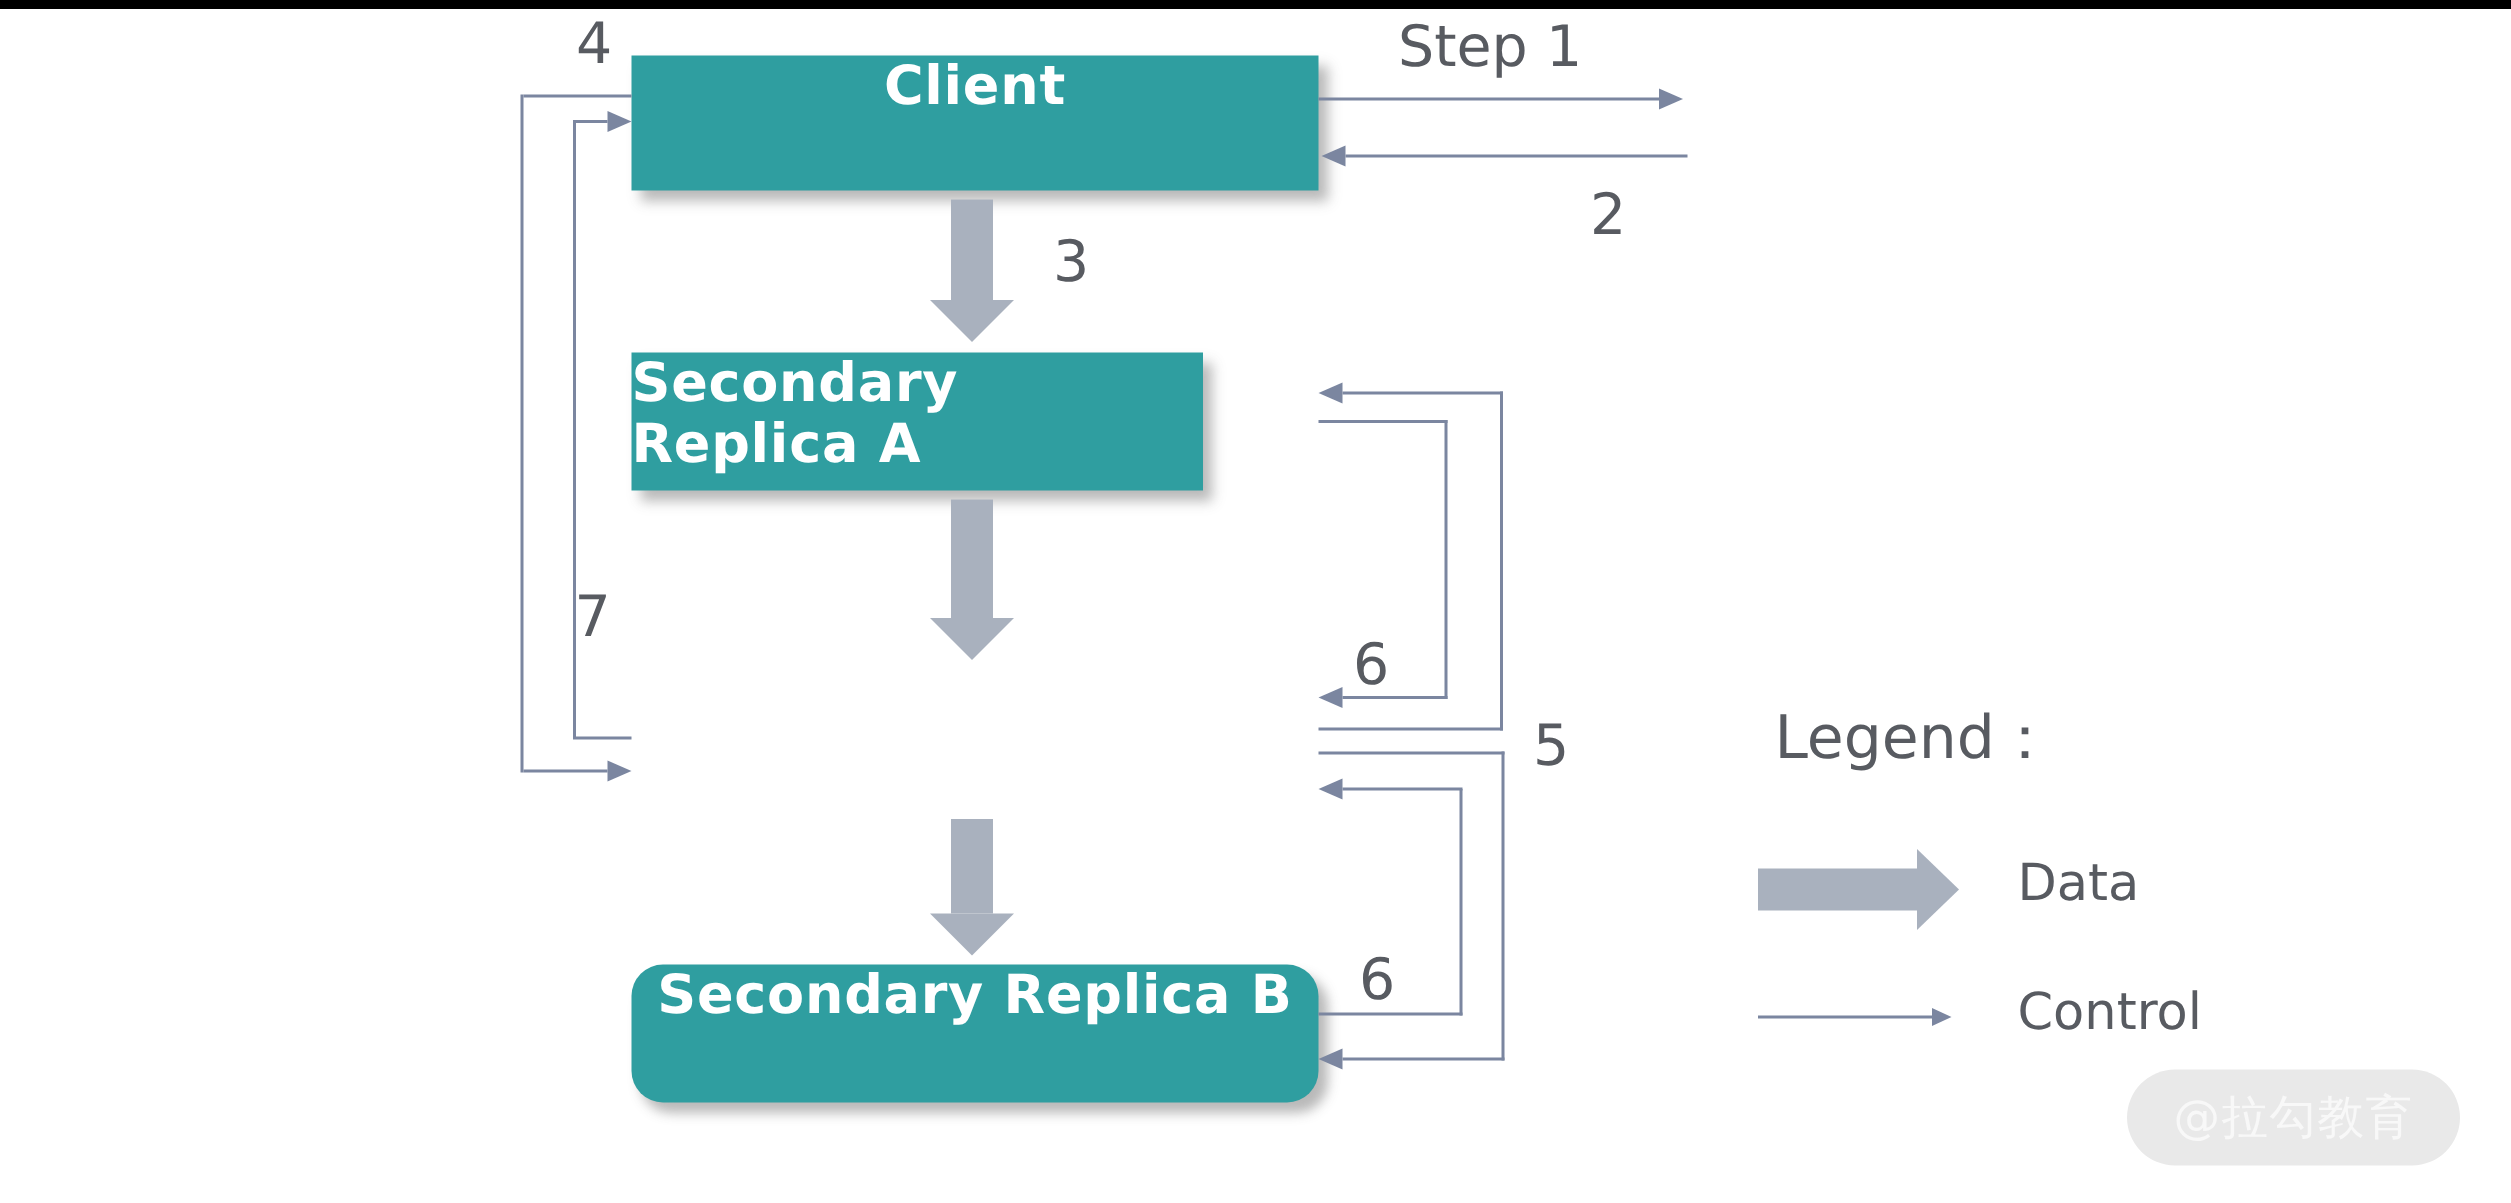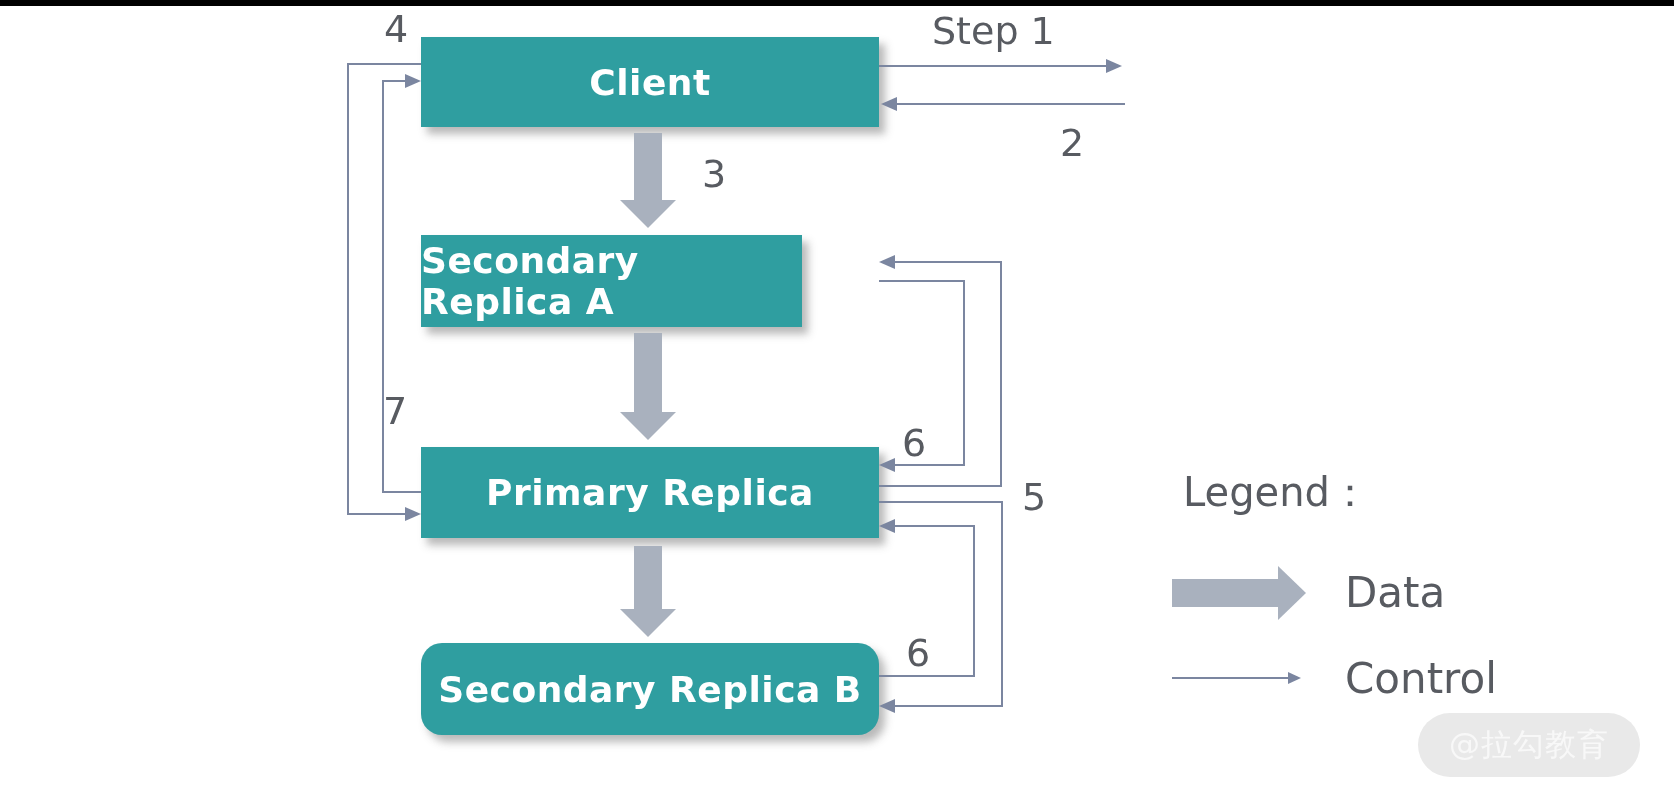--- a/index.html
+++ b/index.html
@@ -8,38 +8,38 @@
     width:1674px;height:802px;
     background:#ffffff;
     overflow:hidden;
     font-family:"DejaVu Sans","Liberation Sans",sans-serif;
   }
   .topbar{position:absolute;left:0;top:0;width:1674px;height:6px;background:#000000;}
   .node{
     position:absolute;
     background:#2F9EA0;
     color:#ffffff;
-    display:flex;align-items:center;justify-content:center;
+    display:flex;align-items:flex-start;justify-content:center;
     font-size:36px;font-weight:bold;letter-spacing:0.5px;
     box-shadow:6px 7px 8px rgba(70,70,70,0.38);
   }
   .cline{position:absolute;background:#7B86A0;}
   .ah-r{position:absolute;width:0;height:0;
     border-top:7px solid transparent;border-bottom:7px solid transparent;
     border-left:16px solid #7B86A0;}
   .ah-l{position:absolute;width:0;height:0;
     border-top:7px solid transparent;border-bottom:7px solid transparent;
     border-right:16px solid #7B86A0;}
   .dshaft{position:absolute;width:28px;background:#A9B1BE;}
   .dhead{position:absolute;width:0;height:0;
     border-left:28px solid transparent;border-right:28px solid transparent;
     border-top:28px solid #A9B1BE;}
   .num{position:absolute;font-size:38px;color:#585B61;line-height:1;white-space:nowrap;}
   .legend-title{position:absolute;font-size:40px;color:#585B61;line-height:1;white-space:nowrap;}
-  .legend-label{position:absolute;font-size:42px;color:#585B61;line-height:1;white-space:nowrap;}
+  .legend-label{position:absolute;font-size:34px;color:#585B61;line-height:1;white-space:nowrap;}
   .lg-dshaft{position:absolute;left:1172px;top:579px;width:106px;height:28px;background:#A9B1BE;}
   .lg-dhead{position:absolute;left:1278px;top:566px;width:0;height:0;
     border-top:27px solid transparent;border-bottom:27px solid transparent;
     border-left:28px solid #A9B1BE;}
   .lg-cline{position:absolute;left:1172px;top:677px;width:116px;height:2px;background:#7B86A0;}
   .lg-chead{position:absolute;left:1288px;top:672px;width:0;height:0;
     border-top:6px solid transparent;border-bottom:6px solid transparent;
     border-left:13px solid #7B86A0;}
   .watermark{
     position:absolute;left:1418px;top:713px;width:222px;height:64px;
@@ -53,23 +53,20 @@
 
 <div id="stage">
 
   <div class="topbar"></div>
 
   <div class="node" style="left:421px;top:37px;width:458px;height:90px;">
     <span>Client</span>
   </div>
   <div class="node" style="left:421px;top:235px;width:381px;height:92px;">
     <span>Secondary Replica A</span>
-  </div>
-  <div class="node" style="left:421px;top:447px;width:458px;height:91px;">
-    <span>Primary Replica</span>
   </div>
   <div class="node" style="left:421px;top:643px;width:458px;height:92px;border-radius:21px;">
     <span>Secondary Replica B</span>
   </div>
 
   <div class="cline" style="left:879px;top:65px;width:229px;height:2px;"></div>
   <div class="ah-r" style="left:1106px;top:59px;"></div>
 
   <div class="cline" style="left:897px;top:103px;width:228px;height:2px;"></div>
   <div class="ah-l" style="left:881px;top:97px;"></div>

